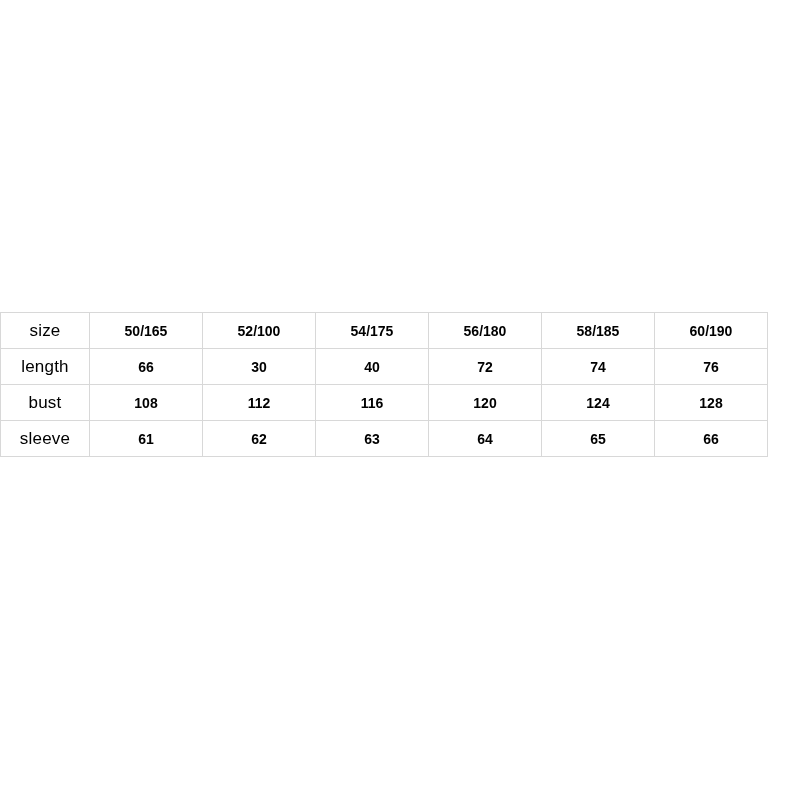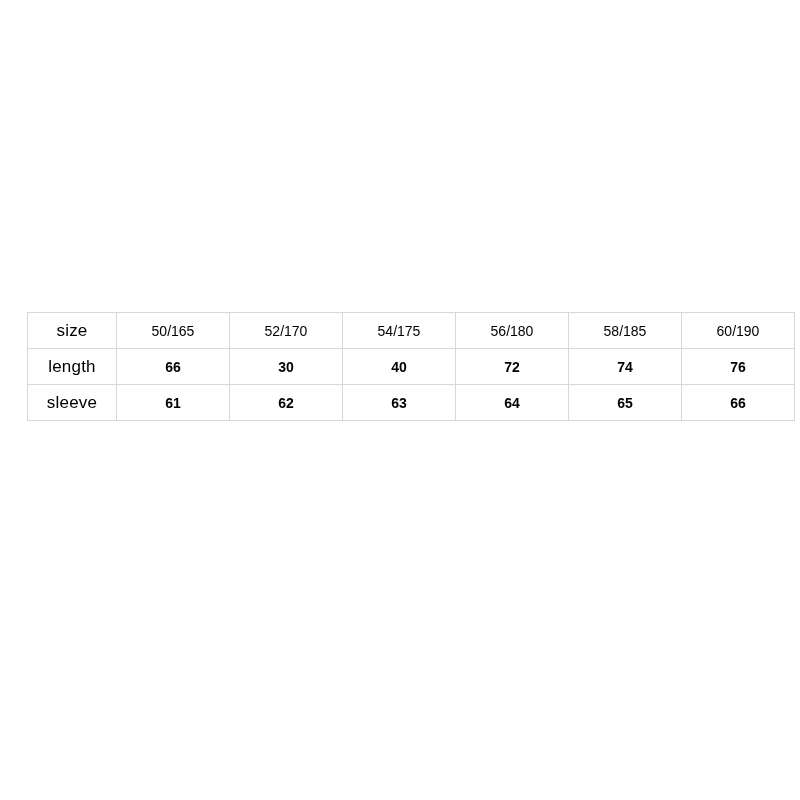--- a/index.html
+++ b/index.html
@@ -14,21 +14,21 @@
     overflow: hidden;
   }
   #page {
     position: relative;
     width: 800px;
     height: 800px;
     background: #ffffff;
   }
   #size-chart-wrap {
     position: absolute;
-    left: 27px;
+    left: 0;
     top: 312px;
     width: 650px;
   }
   table.size-chart {
     border-collapse: collapse;
     width: 768px;
     table-layout: fixed;
   }
   table.size-chart td {
     border: 1px solid #d8d8d8;
@@ -45,47 +45,56 @@
     font-weight: 400;
     letter-spacing: 0.2px;
   }
   
   table.size-chart td.datacell {
     font-size: 14px;
     font-weight: 700;
   }
   table.size-chart td.colhead {
     font-size: 14px;
-    font-weight: 400;
+    font-weight: 700;
   }
 </style>
 </head>
 <body>
 
 <div id="page">
   <div id="size-chart-wrap">
     <table class="size-chart">
       <tbody>
         <tr>
           <td class="rowhead">size</td>
           <td class="colhead">50/165</td>
-          <td class="colhead">52/170</td>
+          <td class="colhead">52/100</td>
           <td class="colhead">54/175</td>
           <td class="colhead">56/180</td>
           <td class="colhead">58/185</td>
           <td class="colhead">60/190</td>
         </tr>
         <tr>
           <td class="rowhead">length</td>
           <td class="datacell">66</td>
           <td class="datacell">30</td>
           <td class="datacell">40</td>
           <td class="datacell">72</td>
           <td class="datacell">74</td>
           <td class="datacell">76</td>
+        </tr>
+        <tr>
+          <td class="rowhead">bust</td>
+          <td class="datacell">108</td>
+          <td class="datacell">112</td>
+          <td class="datacell">116</td>
+          <td class="datacell">120</td>
+          <td class="datacell">124</td>
+          <td class="datacell">128</td>
         </tr>
         <tr>
           <td class="rowhead">sleeve</td>
           <td class="datacell">61</td>
           <td class="datacell">62</td>
           <td class="datacell">63</td>
           <td class="datacell">64</td>
           <td class="datacell">65</td>
           <td class="datacell">66</td>
         </tr>

